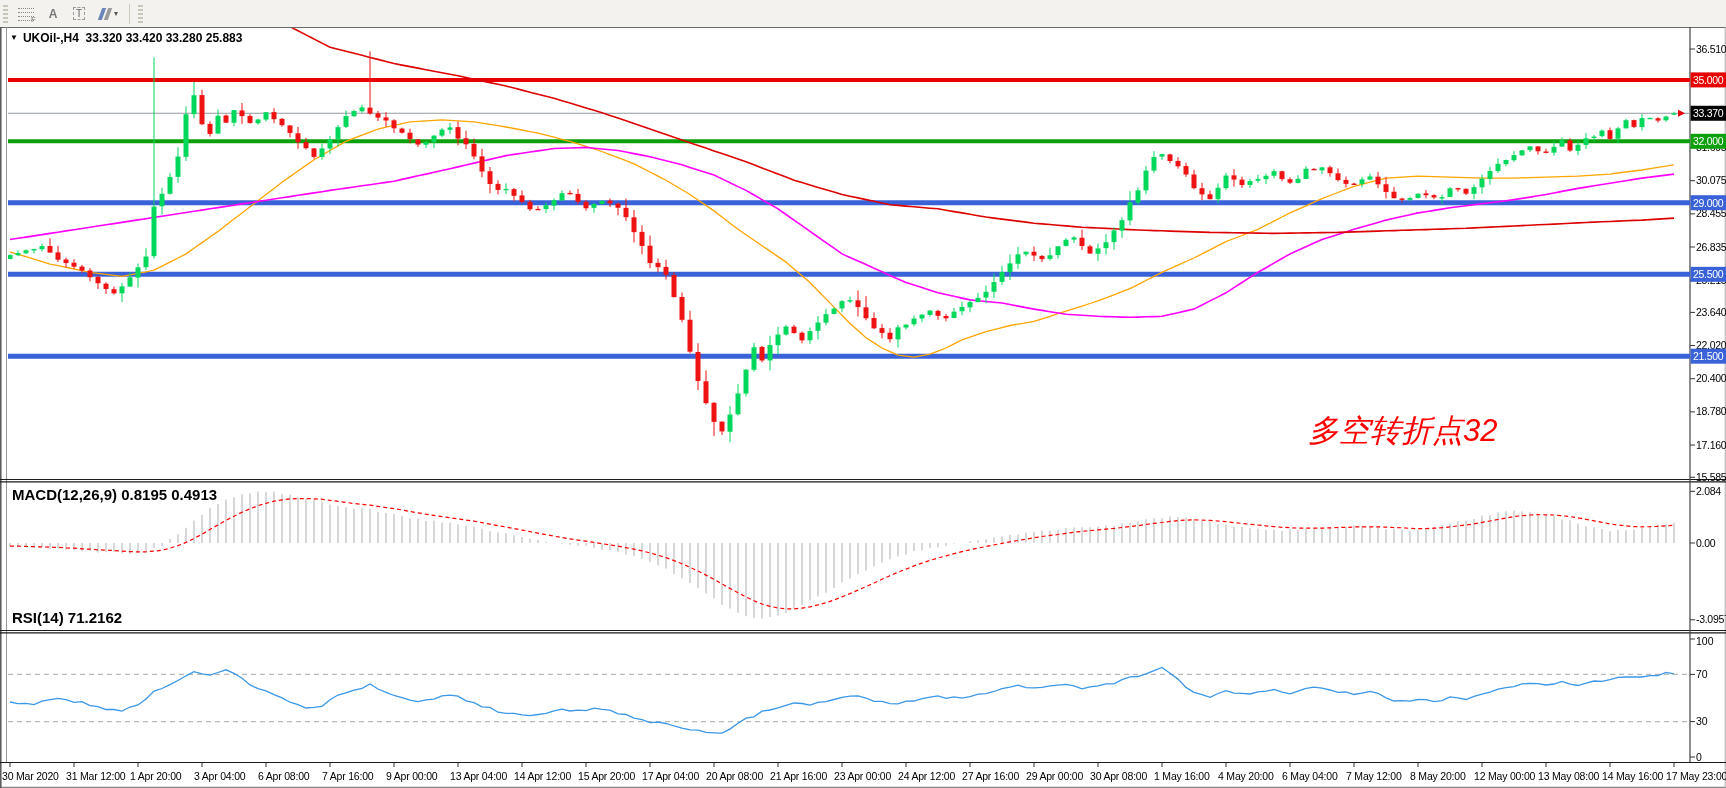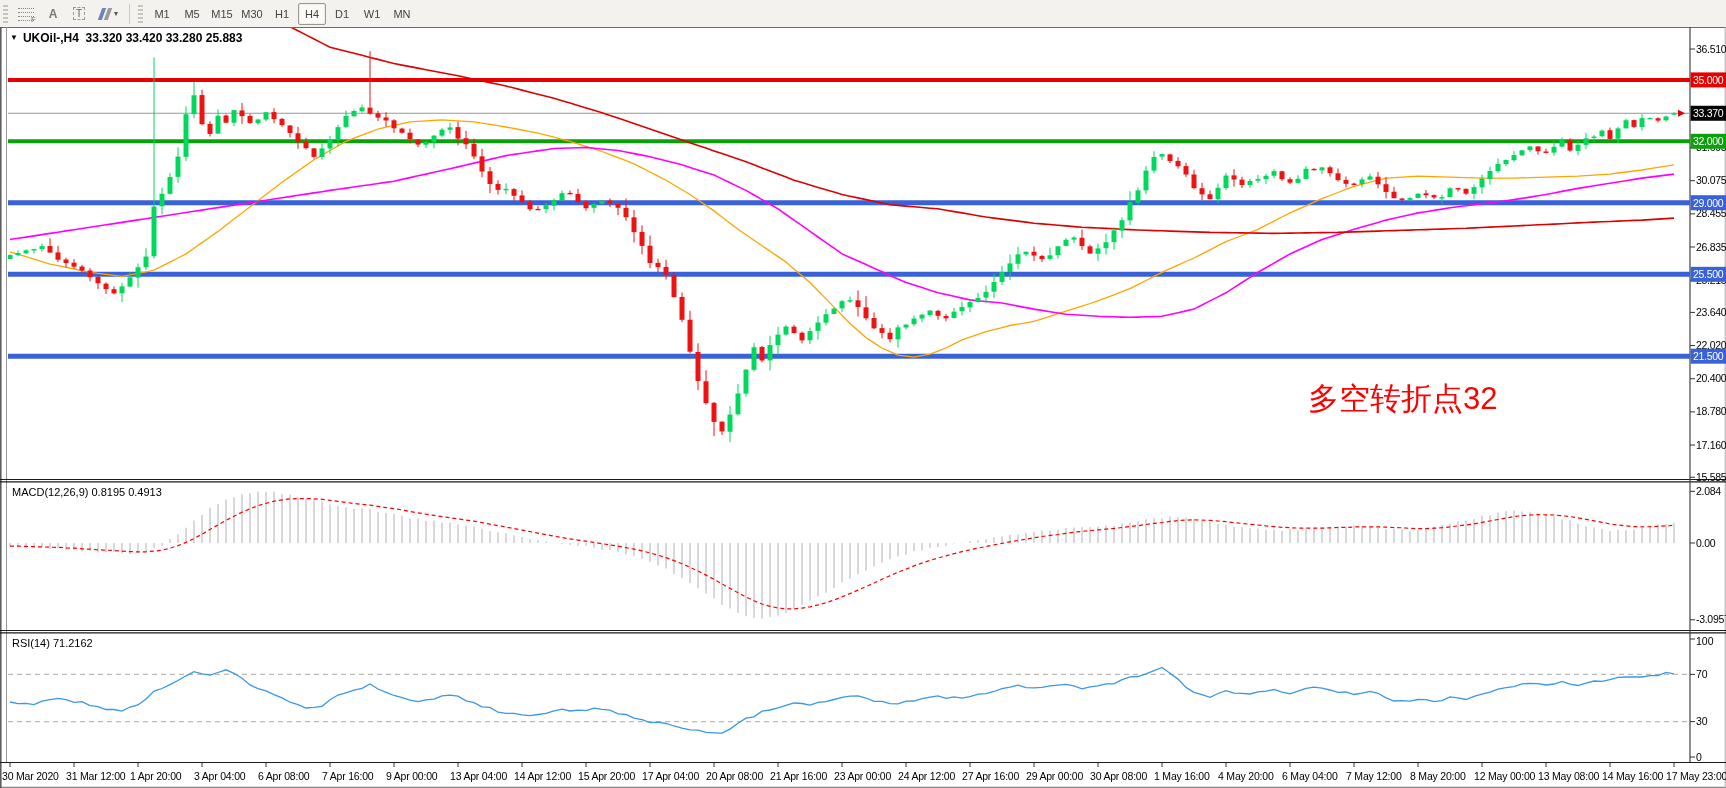--- a/index.html
+++ b/index.html
@@ -26,21 +26,21 @@
   .tfbtn{height:20px;width:26px;margin:0 1px;display:flex;align-items:center;justify-content:center;
          font-size:11px;color:#444;border:1px solid transparent;border-radius:2px;}
   .tfbtn.active{background:#fbfaf7;border:1px solid #9a978e;box-shadow:inset 0 0 2px #d9d6cd;}
   .vsep{width:1px;height:20px;background:#cdc9bf;margin:0 5px;}
   
   .chartwrap{position:absolute;left:0;top:27px;width:1726px;height:761px;}
   svg text{font-family:"Liberation Sans","DejaVu Sans",sans-serif;}
   .overlay{position:absolute;color:#000;white-space:pre;}
   .sym-title{left:10px;top:4px;font-size:12px;font-weight:bold;display:flex;align-items:center;gap:5px;}
   .sym-title .tri{font-size:8px;transform:translateY(-1px);}
-  .ind-label{font-size:11px;font-weight:normal;}
+  .ind-label{font-size:15px;font-weight:bold;}
   .annotation{font-size:31px;line-height:34px;font-weight:400;}
 </style>
 </head>
 <body>
 
 <div class="app">
 
   <div class="toolbar">
     <div class="grip"></div>
     <div id="toolButtons" style="display:flex;align-items:center;">
@@ -62,31 +62,20 @@
         <div class="toolbtn">
           <span class="crayon">
             <i></i>
             <i></i>
           </span>
           <span class="caret">▾</span>
         </div>
       </div>
     <div class="vsep"></div>
     <div class="grip"></div>
-    <div id="tfButtons" style="display:flex;align-items:center;">
-        <div class="tfbtn">M1</div>
-        <div class="tfbtn">M5</div>
-        <div class="tfbtn">M15</div>
-        <div class="tfbtn">M30</div>
-        <div class="tfbtn">H1</div>
-        <div class="tfbtn active">H4</div>
-        <div class="tfbtn">D1</div>
-        <div class="tfbtn">W1</div>
-        <div class="tfbtn">MN</div>
-      </div>
   </div>
 
   <div class="chartwrap">
     <svg id="chart" width="1726" height="761" viewBox="0 27 1726 761">
         <defs>
           <clipPath id="cMain">
             <rect x="8" y="28" width="1682" height="451"></rect>
           </clipPath>
           <clipPath id="cMacd">
             <rect x="8" y="483" width="1682" height="147"></rect>
@@ -870,16 +859,16 @@
           <line x1="1610" y1="762.5" x2="1610" y2="767" stroke="#333" stroke-width="1"></line>
           <text x="1602" y="780" font-size="10.5" fill="#000" letter-spacing="-0.2">14 May 16:00</text>
           <line x1="1674" y1="762.5" x2="1674" y2="767" stroke="#333" stroke-width="1"></line>
           <text x="1666" y="780" font-size="10.5" fill="#000" letter-spacing="-0.2">17 May 23:00</text>
         </g>
       </svg>
     <div class="overlay sym-title">
       <span class="tri">▼</span><span>UKOil-,H4  33.320 33.420 33.280 25.883</span>
     </div>
     <div class="overlay ind-label" style="left:12px;top:459px;">MACD(12,26,9) 0.8195 0.4913</div>
-    <div class="overlay ind-label" style="left:12px;top:610px;">RSI(14) 71.2162</div>
-    <div class="overlay annotation" style="left: 1308px; top: 355px; color: rgb(255, 0, 0);">多空转折点32</div>
+    <div class="overlay ind-label" style="left:12px;top:582px;">RSI(14) 71.2162</div>
+    <div class="overlay annotation" style="left: 1308px; top: 387px; color: rgb(255, 0, 0); font-style: italic;">多空转折点32</div>
   </div>
 </div>
 
 </body></html>

